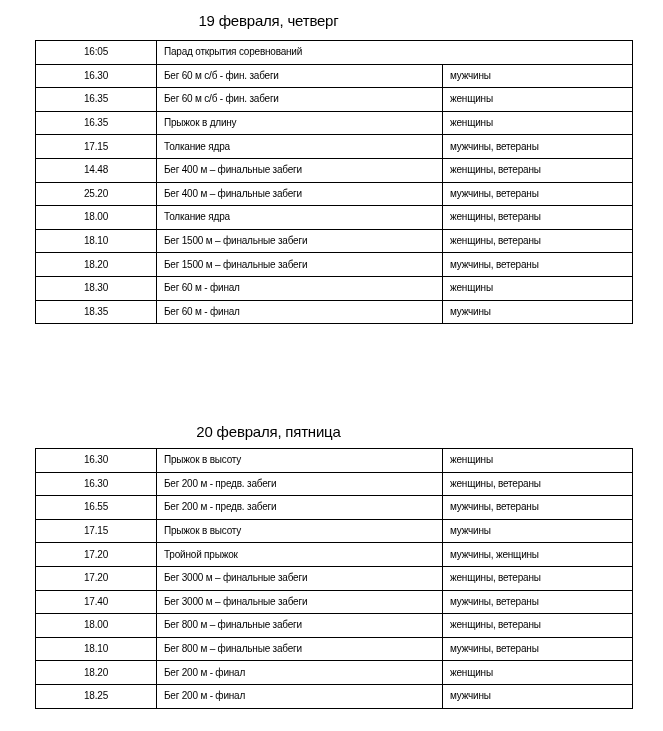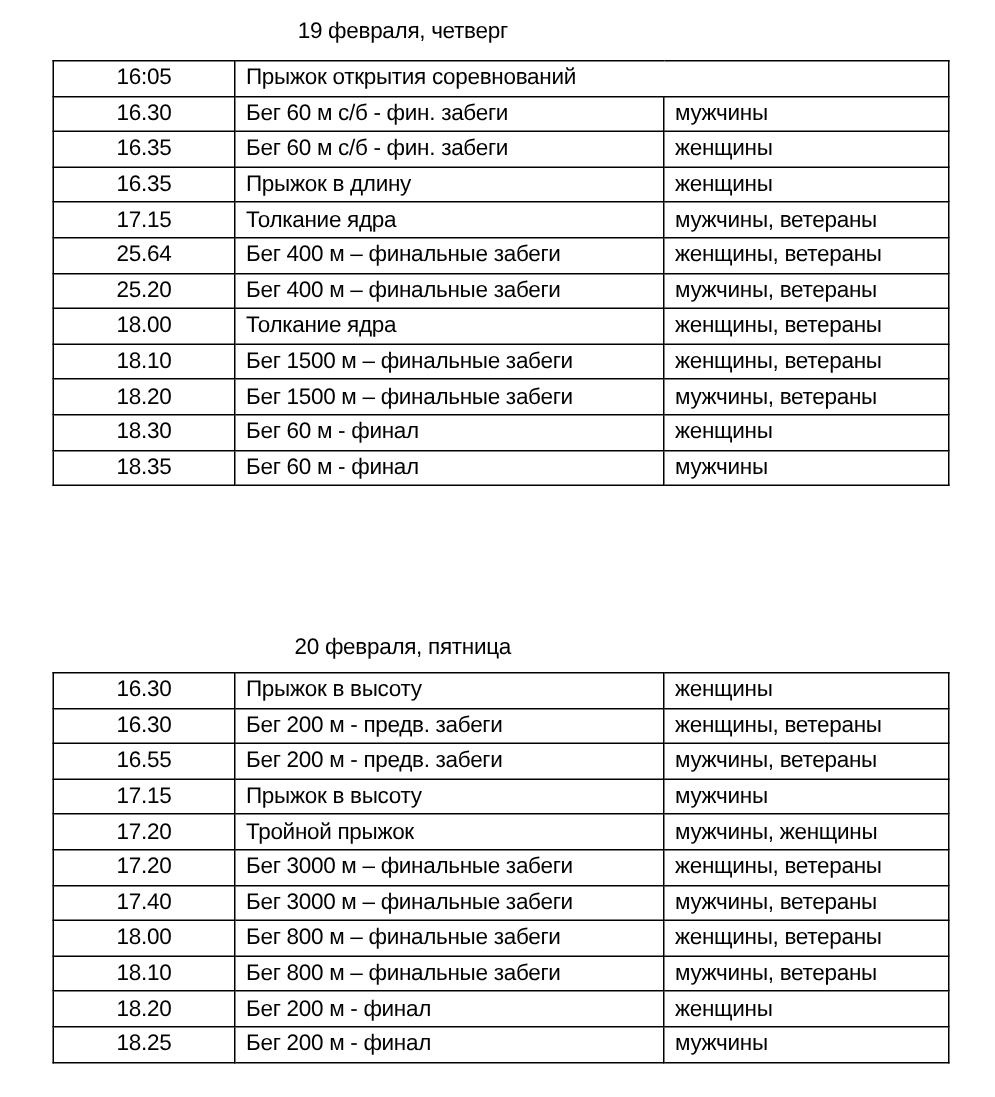--- a/index.html
+++ b/index.html
@@ -1,40 +1,40 @@
 <!DOCTYPE html>
 <html><head>
 <meta charset="utf-8">
 <style>
   html, body { margin:0; padding:0; background:#ffffff; }
   body { width:663px; height:731px; position:relative; overflow:hidden;
          font-family:"Liberation Sans", sans-serif; color:#000; }
   .day-title { position:absolute; left:0; width:537px; text-align:center;
                font-size:15px; letter-spacing:-0.2px; }
   table.sched { position:absolute; left:35px; width:597px; border-collapse:collapse;
-                table-layout:fixed; font-size:15px; }
+                table-layout:fixed; font-size:10px; }
   table.sched td { border:1px solid #000; height:22.6px; padding:0 0 0 7px; line-height:22px;
                    white-space:nowrap; overflow:hidden; letter-spacing:-0.2px; }
   table.sched td.time { text-align:center; padding:0; }
   col.c1 { width:121px; } col.c2 { width:286px; } col.c3 { width:190px; }
 </style>
 </head>
 <body>
 
 <div class="day-title" style="top:12px">19 февраля, четверг</div>
 <table class="sched" style="top:40px">
   <colgroup>
       <col class="c1">
       <col class="c2">
       <col class="c3">
     </colgroup>
   <tbody id="tb0">
       <tr>
         <td class="time">16:05</td>
-        <td colspan="2">Прыжок открытия соревнований</td>
+        <td colspan="2">Парад открытия соревнований</td>
       </tr>
       <tr>
         <td class="time">16.30</td>
         <td>Бег 60 м с/б - фин. забеги</td>
         <td>мужчины</td>
       </tr>
       <tr>
         <td class="time">16.35</td>
         <td>Бег 60 м с/б - фин. забеги</td>
         <td>женщины</td>
@@ -43,21 +43,21 @@
         <td class="time">16.35</td>
         <td>Прыжок в длину</td>
         <td>женщины</td>
       </tr>
       <tr>
         <td class="time">17.15</td>
         <td>Толкание ядра</td>
         <td>мужчины, ветераны</td>
       </tr>
       <tr>
-        <td class="time">25.64</td>
+        <td class="time">14.48</td>
         <td>Бег 400 м – финальные забеги</td>
         <td>женщины, ветераны</td>
       </tr>
       <tr>
         <td class="time">25.20</td>
         <td>Бег 400 м – финальные забеги</td>
         <td>мужчины, ветераны</td>
       </tr>
       <tr>
         <td class="time">18.00</td>

